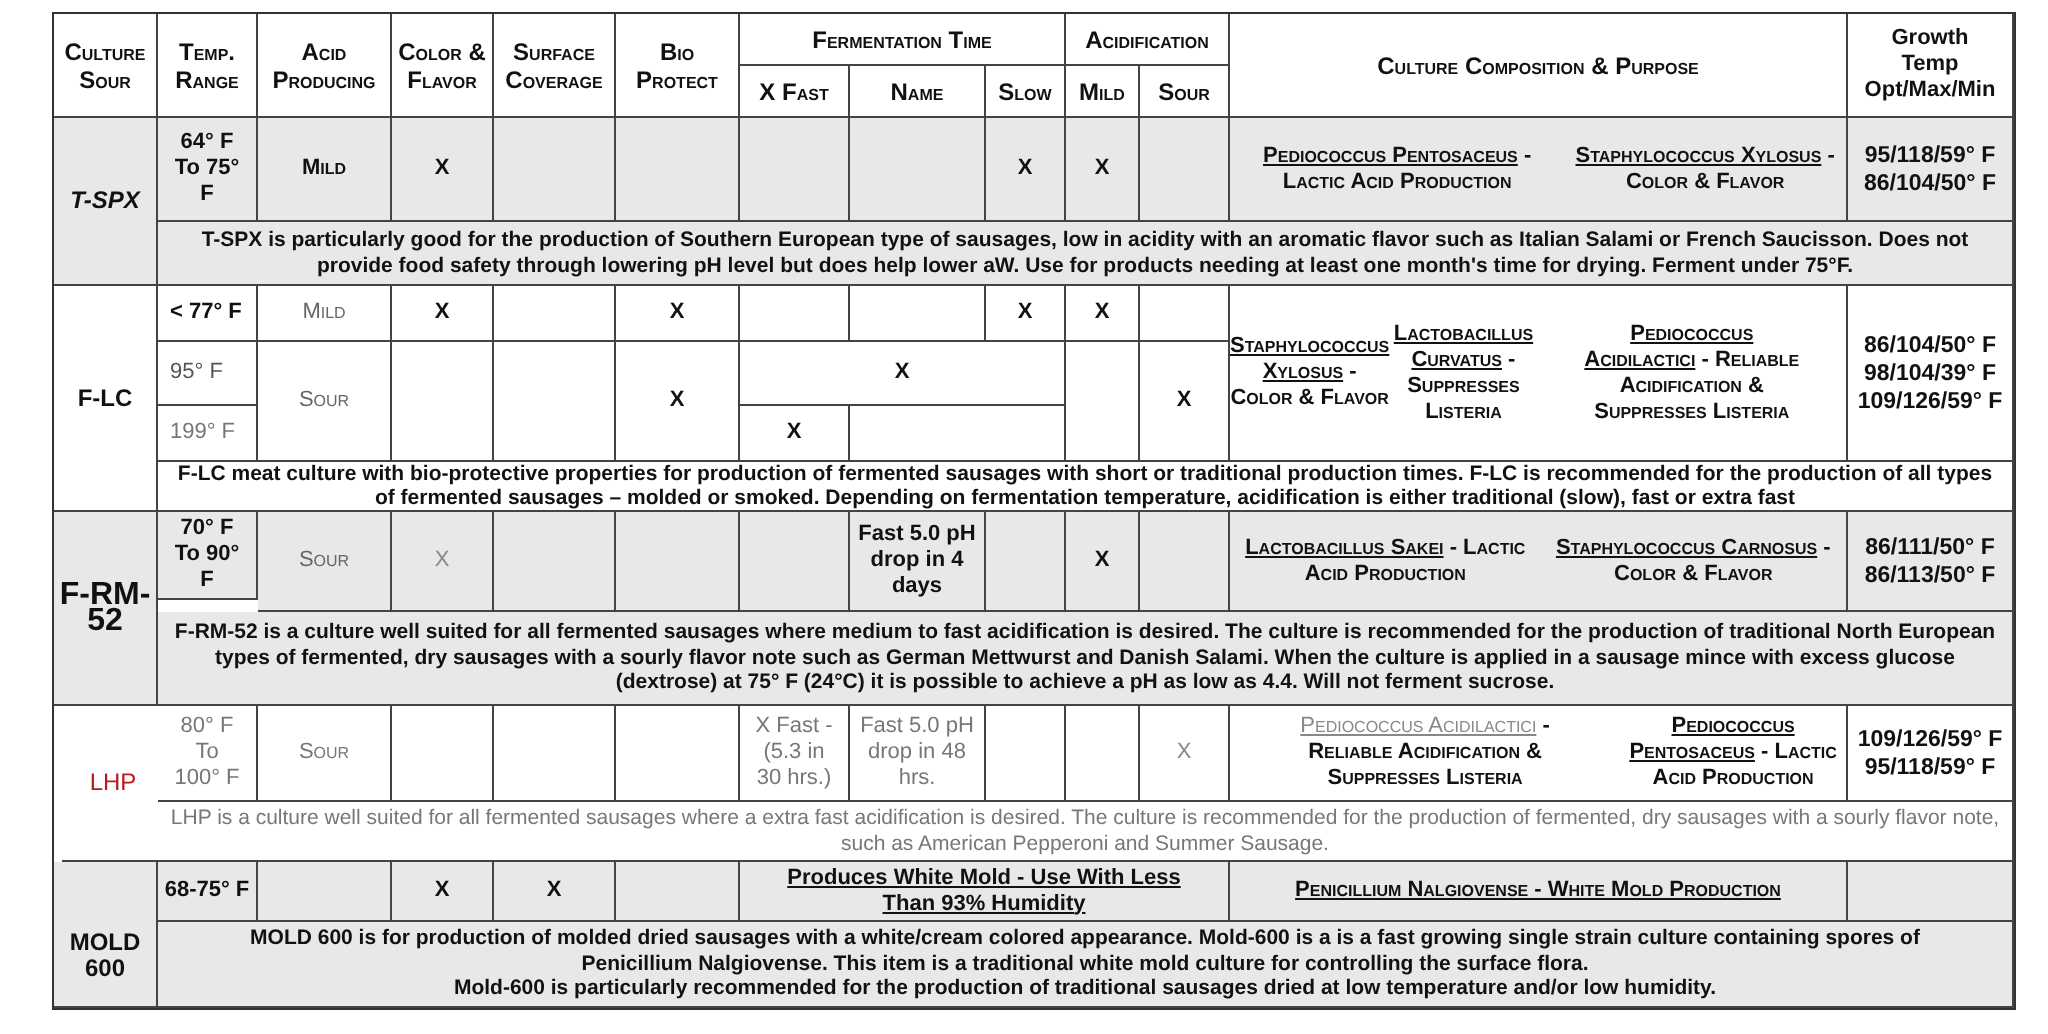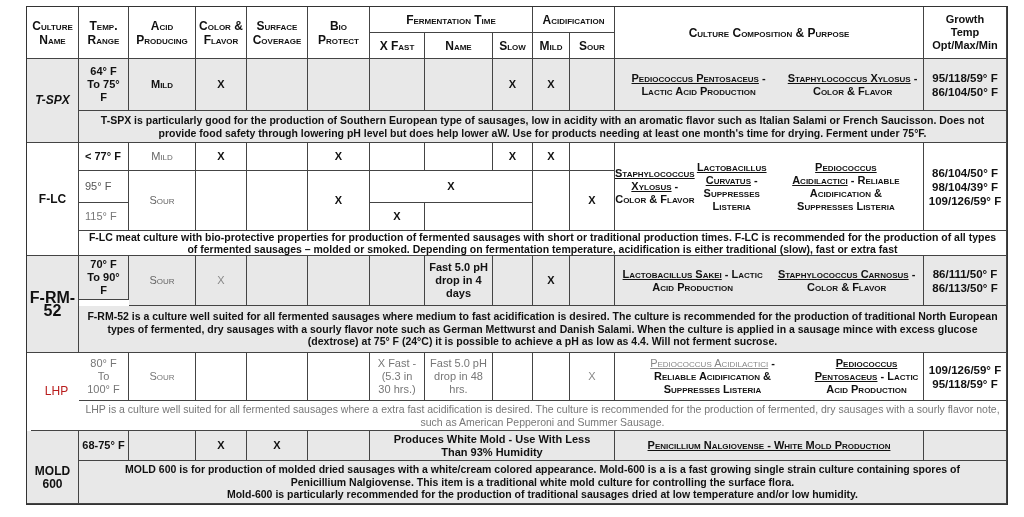--- a/index.html
+++ b/index.html
@@ -14,21 +14,21 @@
   .desc { font-weight:bold; font-size:10.5px; line-height:12.5px; padding:0 4px; }
   .u { text-decoration:underline; }
   .comp { flex-direction:row; font-variant:small-caps; font-size:11px; line-height:13px; }
   .gt { flex-direction:column; font-size:11.5px; line-height:14px; }
 </style>
 </head>
 <body>
 
 <div class="tbl">
 
-  <div class="c w hdr" style="left:0;top:0;width:52px;height:52px;">Culture Name</div>
+  <div class="c w hdr" style="left:0;top:0;width:52px;height:52px;">Culture Sour</div>
   <div class="c w hdr" style="left:52px;top:0;width:50px;height:52px;">Temp. Range</div>
   <div class="c w hdr" style="left:102px;top:0;width:67px;height:52px;">Acid Producing</div>
   <div class="c w hdr" style="left:169px;top:0;width:51px;height:52px;">Color &amp; Flavor</div>
   <div class="c w hdr" style="left:220px;top:0;width:61px;height:52px;">Surface Coverage</div>
   <div class="c w hdr" style="left:281px;top:0;width:62px;height:52px;">Bio Protect</div>
   <div class="c w hdr" style="left:343px;top:0;width:163px;height:26px;">Fermentation Time</div>
   <div class="c w hdr" style="left:343px;top:26px;width:55px;height:26px;">X Fast</div>
   <div class="c w hdr" style="left:398px;top:26px;width:68px;height:26px;">Name</div>
   <div class="c w hdr" style="left:466px;top:26px;width:40px;height:26px;">Slow</div>
   <div class="c w hdr" style="left:506px;top:0;width:82px;height:26px;">Acidification</div>
@@ -72,21 +72,21 @@
 
   <div class="c w" style="left:52px;top:164px;width:50px;height:32px;justify-content:flex-start;padding-left:6px;font-weight:normal;color:#555;">95° F</div>
   <div class="c w sc" style="left:102px;top:164px;width:67px;height:60px;color:#666;font-weight:normal;">Sour</div>
   <div class="c w" style="left:169px;top:164px;width:51px;height:60px;"></div>
   <div class="c w" style="left:220px;top:164px;width:61px;height:60px;"></div>
   <div class="c w" style="left:281px;top:164px;width:62px;height:60px;">X</div>
   <div class="c w" style="left:343px;top:164px;width:163px;height:32px;">X</div>
   <div class="c w" style="left:506px;top:164px;width:37px;height:60px;"></div>
   <div class="c w" style="left:543px;top:164px;width:45px;height:60px;">X</div>
 
-  <div class="c w" style="left:52px;top:196px;width:50px;height:28px;justify-content:flex-start;padding-left:6px;font-weight:normal;color:#777;">115° F</div>
+  <div class="c w" style="left:52px;top:196px;width:50px;height:28px;justify-content:flex-start;padding-left:6px;font-weight:normal;color:#777;">199° F</div>
   <div class="c w" style="left:343px;top:196px;width:55px;height:28px;">X</div>
   <div class="c w" style="left:398px;top:196px;width:108px;height:28px;"></div>
 
   <div class="c w comp" style="left:588px;top:136px;width:309px;height:88px;">
     <div><span class="u">Staphylococcus Xylosus</span><span> - Color &amp; Flavor</span></div>
     <div><span class="u">Lactobacillus Curvatus</span><span> - Suppresses Listeria</span></div>
     <div style="padding:0 20px;"><span class="u">Pediococcus Acidilactici</span><span> - Reliable Acidification &amp; Suppresses Listeria</span></div>
   </div>
   <div class="c w gt" style="left:897px;top:136px;width:83px;height:88px;">
     <div>86/104/50° F</div>
@@ -136,21 +136,21 @@
     <div>95/118/59° F</div>
   </div>
   <div class="c w desc" style="left:52px;top:394px;width:928px;height:30px;font-weight:normal;color:#777;">LHP is a culture well suited for all fermented sausages where a extra fast acidification is desired. The culture is recommended for the production of fermented, dry sausages with a sourly flavor note, such as American Pepperoni and Summer Sausage.</div>
 
   <div class="c g" style="left:0;top:424px;width:52px;height:73px;font-size:12px;padding-top:22px;">MOLD 600</div>
   <div class="c g" style="left:52px;top:424px;width:50px;height:30px;">68-75° F</div>
   <div class="c g" style="left:102px;top:424px;width:67px;height:30px;"></div>
   <div class="c g" style="left:169px;top:424px;width:51px;height:30px;">X</div>
   <div class="c g" style="left:220px;top:424px;width:61px;height:30px;">X</div>
   <div class="c g" style="left:281px;top:424px;width:62px;height:30px;"></div>
-  <div class="c g" style="left:343px;top:424px;width:245px;height:30px;padding:0 12px;">Produces White Mold - Use With Less Than 93% Humidity</div>
+  <div class="c g" style="left:343px;top:424px;width:245px;height:30px;padding:0 12px;text-decoration:underline;">Produces White Mold - Use With Less Than 93% Humidity</div>
   <div class="c g comp" style="left:588px;top:424px;width:309px;height:30px;">
     <div><span class="u">Penicillium Nalgiovense - White Mold Production</span></div>
   </div>
   <div class="c g" style="left:897px;top:424px;width:83px;height:30px;"></div>
   <div class="c g desc" style="left:52px;top:454px;width:928px;height:43px;flex-direction:column;">
     <div>MOLD 600 is for production of molded dried sausages with a white/cream colored appearance. Mold-600 is a is a fast growing single strain culture containing spores of</div>
     <div>Penicillium Nalgiovense. This item is a traditional white mold culture for controlling the surface flora.</div>
     <div>Mold-600 is particularly recommended for the production of traditional sausages dried at low temperature and/or low humidity.</div>
   </div>
 </div>

